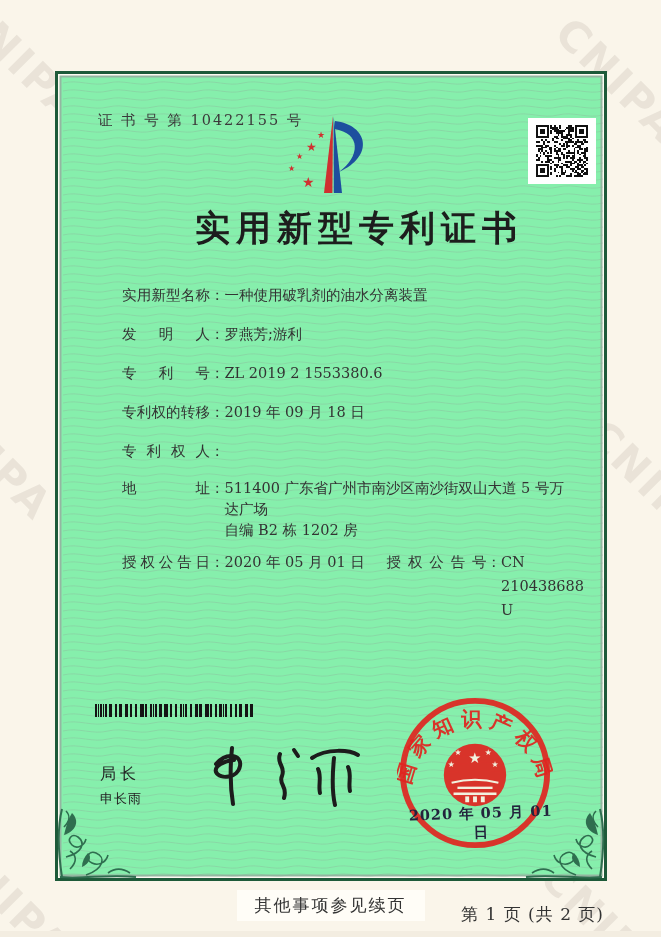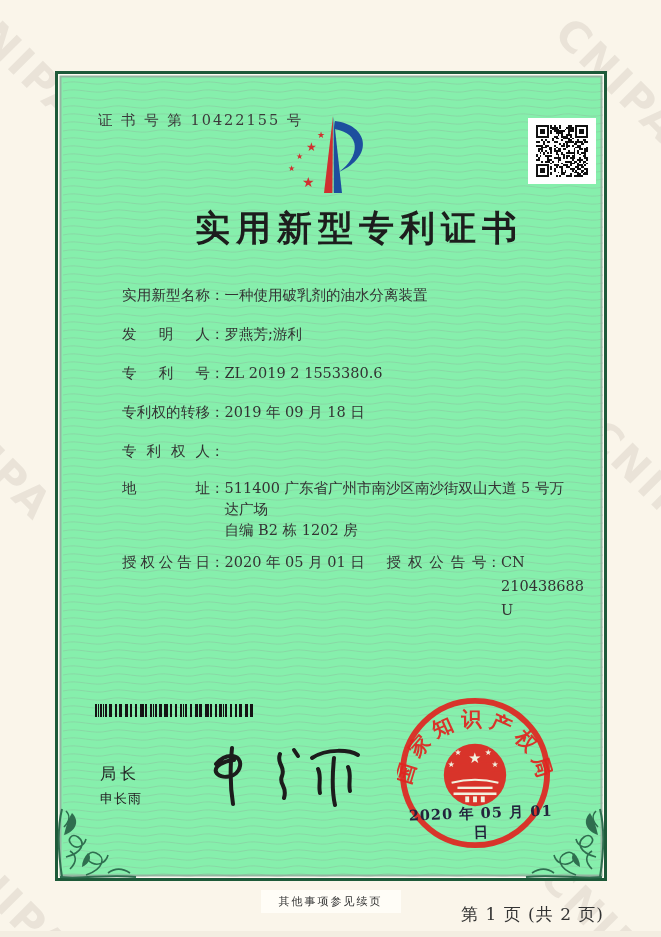--- a/index.html
+++ b/index.html
@@ -101,21 +101,21 @@
   .flourish { position:absolute; pointer-events:none; }
   .flourish.bl { left:-2px; bottom:-3px; }
   .flourish.br { right:-2px; bottom:-3px; transform:scaleX(-1); }
 
   .continuation {
     position:absolute; left:0; top:890px; width:100%;
     text-align:center;
   }
   .continuation span {
     display:inline-block; background:#fffdf7; padding:4px 18px;
-    font-size:11px; color:#333; letter-spacing:2px;
+    font-size:17px; color:#333; letter-spacing:2px;
   }
   .bottom-strip { position:absolute; left:0; bottom:0; width:100%; height:6px; background:#f3ede1; }
 </style>
 </head>
 <body>
 
 <div class="page">
 
   <div class="wm" style="left:-18px; top:-12px;">CNIPA</div>
   <div class="wm" style="left:580px; top:8px;">CNIPA</div>

